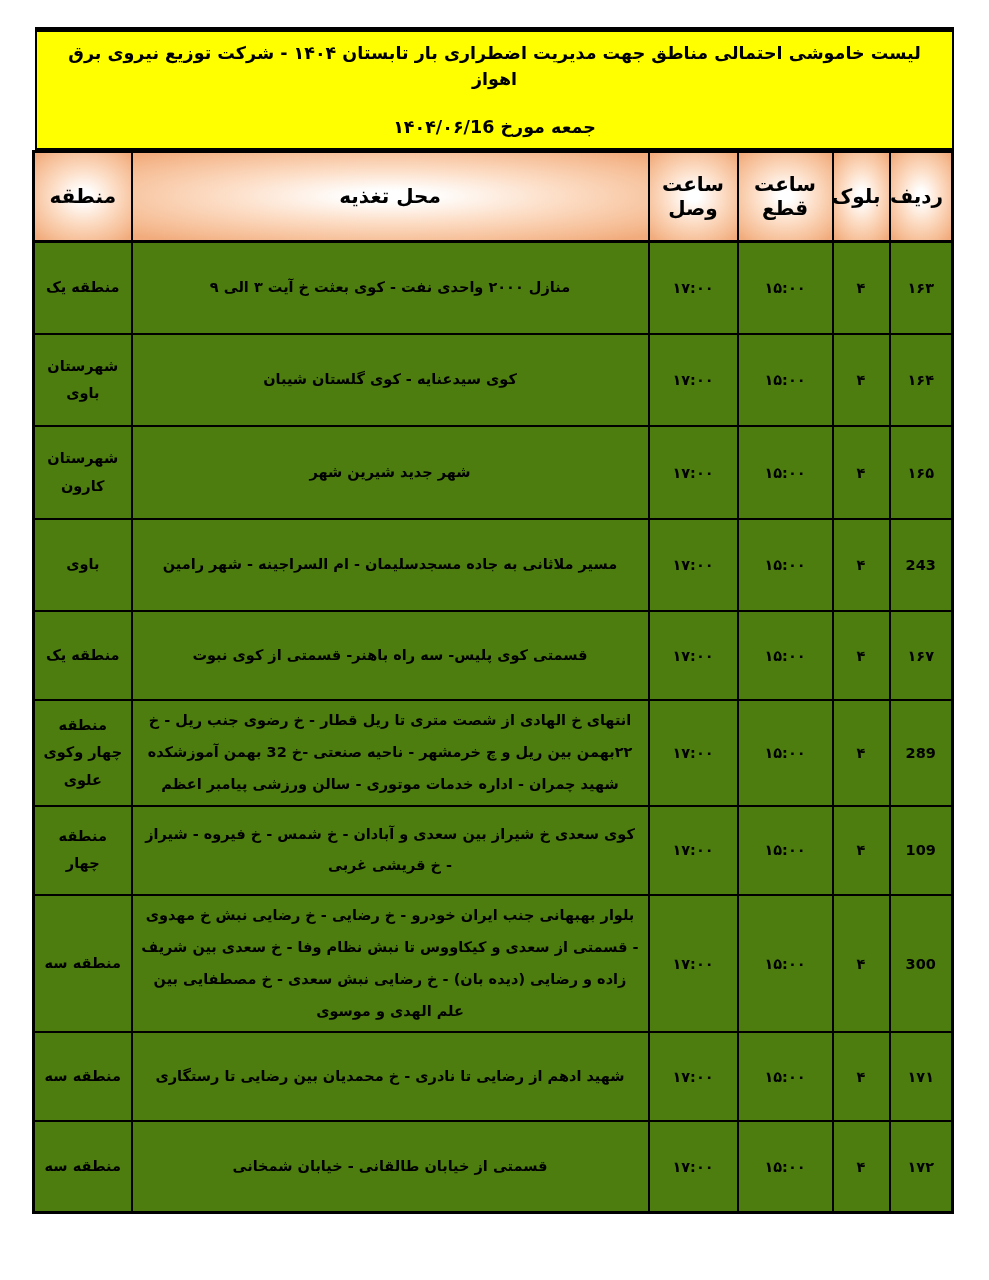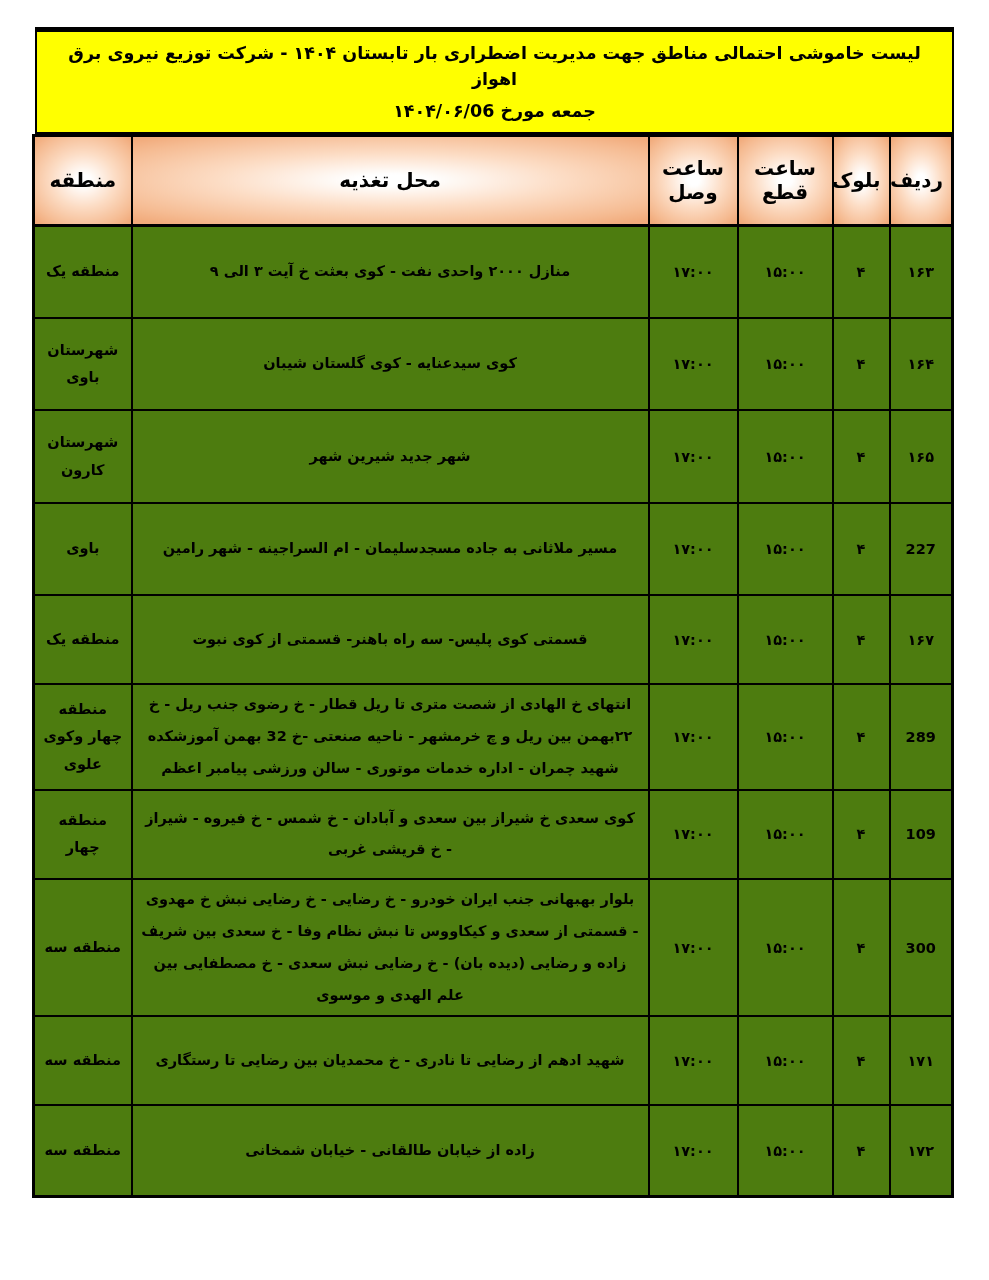--- a/index.html
+++ b/index.html
@@ -21,21 +21,21 @@
     width: 919px;
     min-height: 94px;
     background: #ffff00;
     border: 2px solid #000000;
     border-top-width: 5px;
     display: flex;
     flex-direction: column;
     justify-content: space-between;
     align-items: center;
     text-align: center;
-    gap: 5px;
+    gap: 21px;
     padding: 8px 14px;
     font-weight: bold;
     font-size: 17.5px;
     color: #000000;
     line-height: 1.5;
   }
   table.outage {
     width: 919px;
     border-collapse: collapse;
     table-layout: fixed;
@@ -75,21 +75,21 @@
   tr.h104 td { height: 101px; }
   tr.h94  td { height: 91px; }
 </style>
 </head>
 <body>
 
 <div class="page">
 
   <div class="banner">
     <div>لیست خاموشی احتمالی مناطق جهت مدیریت اضطراری بار تابستان ۱۴۰۴ - شرکت توزیع نیروی برق اهواز</div>
-    <div>جمعه مورخ ۱۴۰۴/۰۶/06</div>
+    <div>جمعه مورخ ۱۴۰۴/۰۶/16</div>
   </div>
 
   <table class="outage">
     <colgroup>
       <col style="width:63px">
       <col style="width:57px">
       <col style="width:95px">
       <col style="width:89px">
       <col style="width:517px">
       <col style="width:98px">
@@ -123,21 +123,21 @@
       </tr>
       <tr class="h96">
         <td>۱۶۵</td>
         <td>۴</td>
         <td>۱۵:۰۰</td>
         <td>۱۷:۰۰</td>
         <td class="loc">شهر جدید شیرین شهر</td>
         <td class="region">شهرستان کارون</td>
       </tr>
       <tr class="h95">
-        <td>227</td>
+        <td>243</td>
         <td>۴</td>
         <td>۱۵:۰۰</td>
         <td>۱۷:۰۰</td>
         <td class="loc">مسیر ملاثانی به جاده مسجدسلیمان - ام السراجینه - شهر رامین</td>
         <td class="region">باوی</td>
       </tr>
       <tr class="h92">
         <td>۱۶۷</td>
         <td>۴</td>
         <td>۱۵:۰۰</td>
@@ -175,19 +175,19 @@
         <td>۱۵:۰۰</td>
         <td>۱۷:۰۰</td>
         <td class="loc">شهید ادهم از رضایی تا نادری - خ محمدیان بین رضایی تا رستگاری</td>
         <td class="region">منطقه سه</td>
       </tr>
       <tr class="h94">
         <td>۱۷۲</td>
         <td>۴</td>
         <td>۱۵:۰۰</td>
         <td>۱۷:۰۰</td>
-        <td class="loc">زاده از خیابان طالقانی - خیابان شمخانی</td>
+        <td class="loc">قسمتی از خیابان طالقانی - خیابان شمخانی</td>
         <td class="region">منطقه سه</td>
       </tr>
     </tbody>
   </table>
 
 </div>
 
 </body></html>

